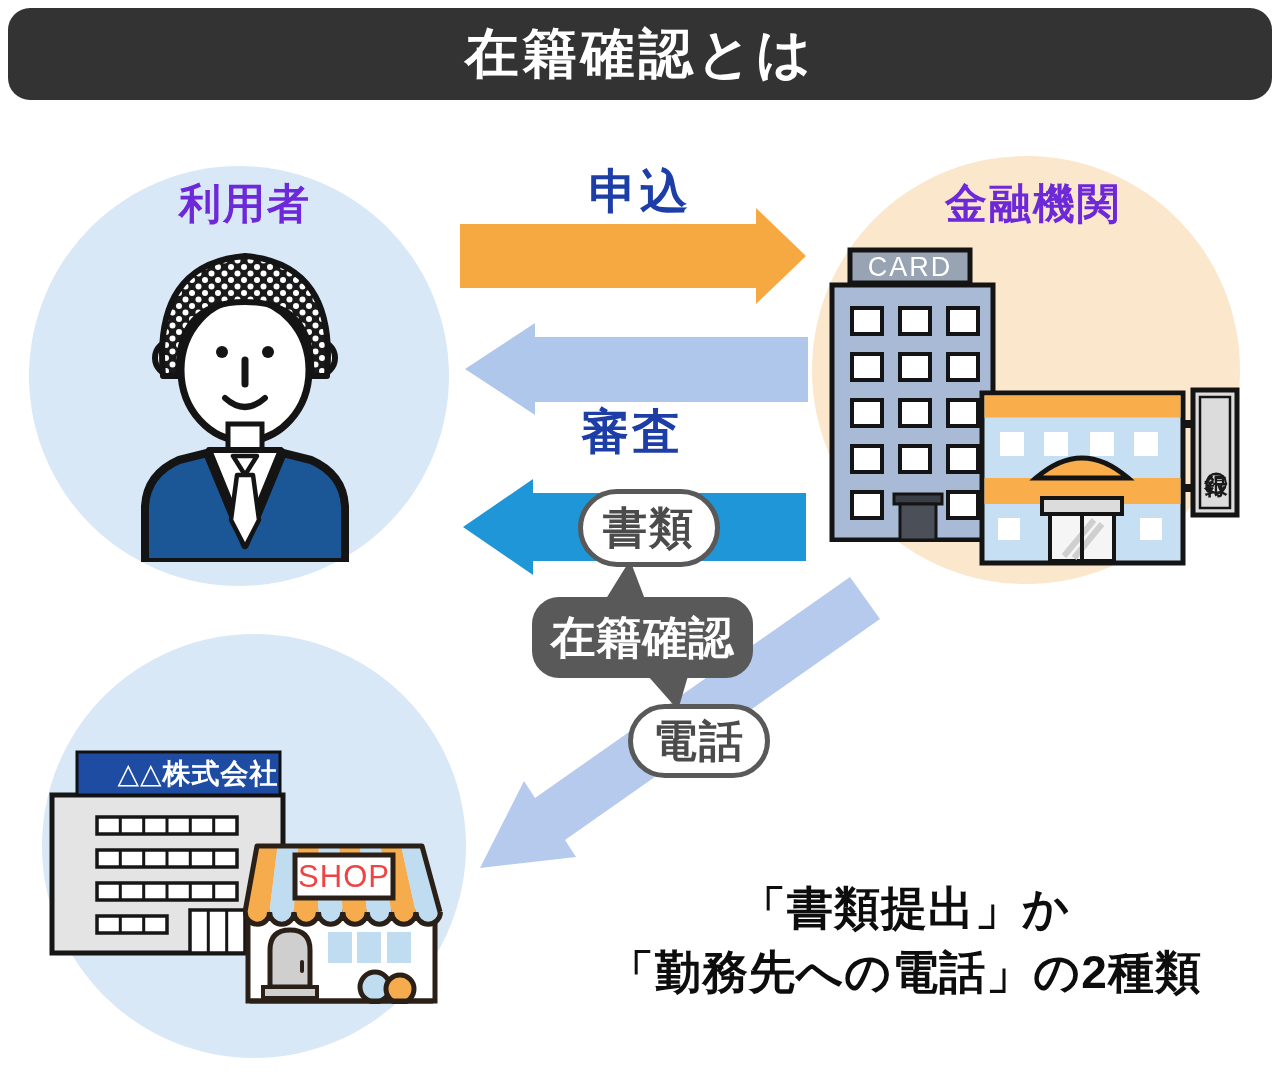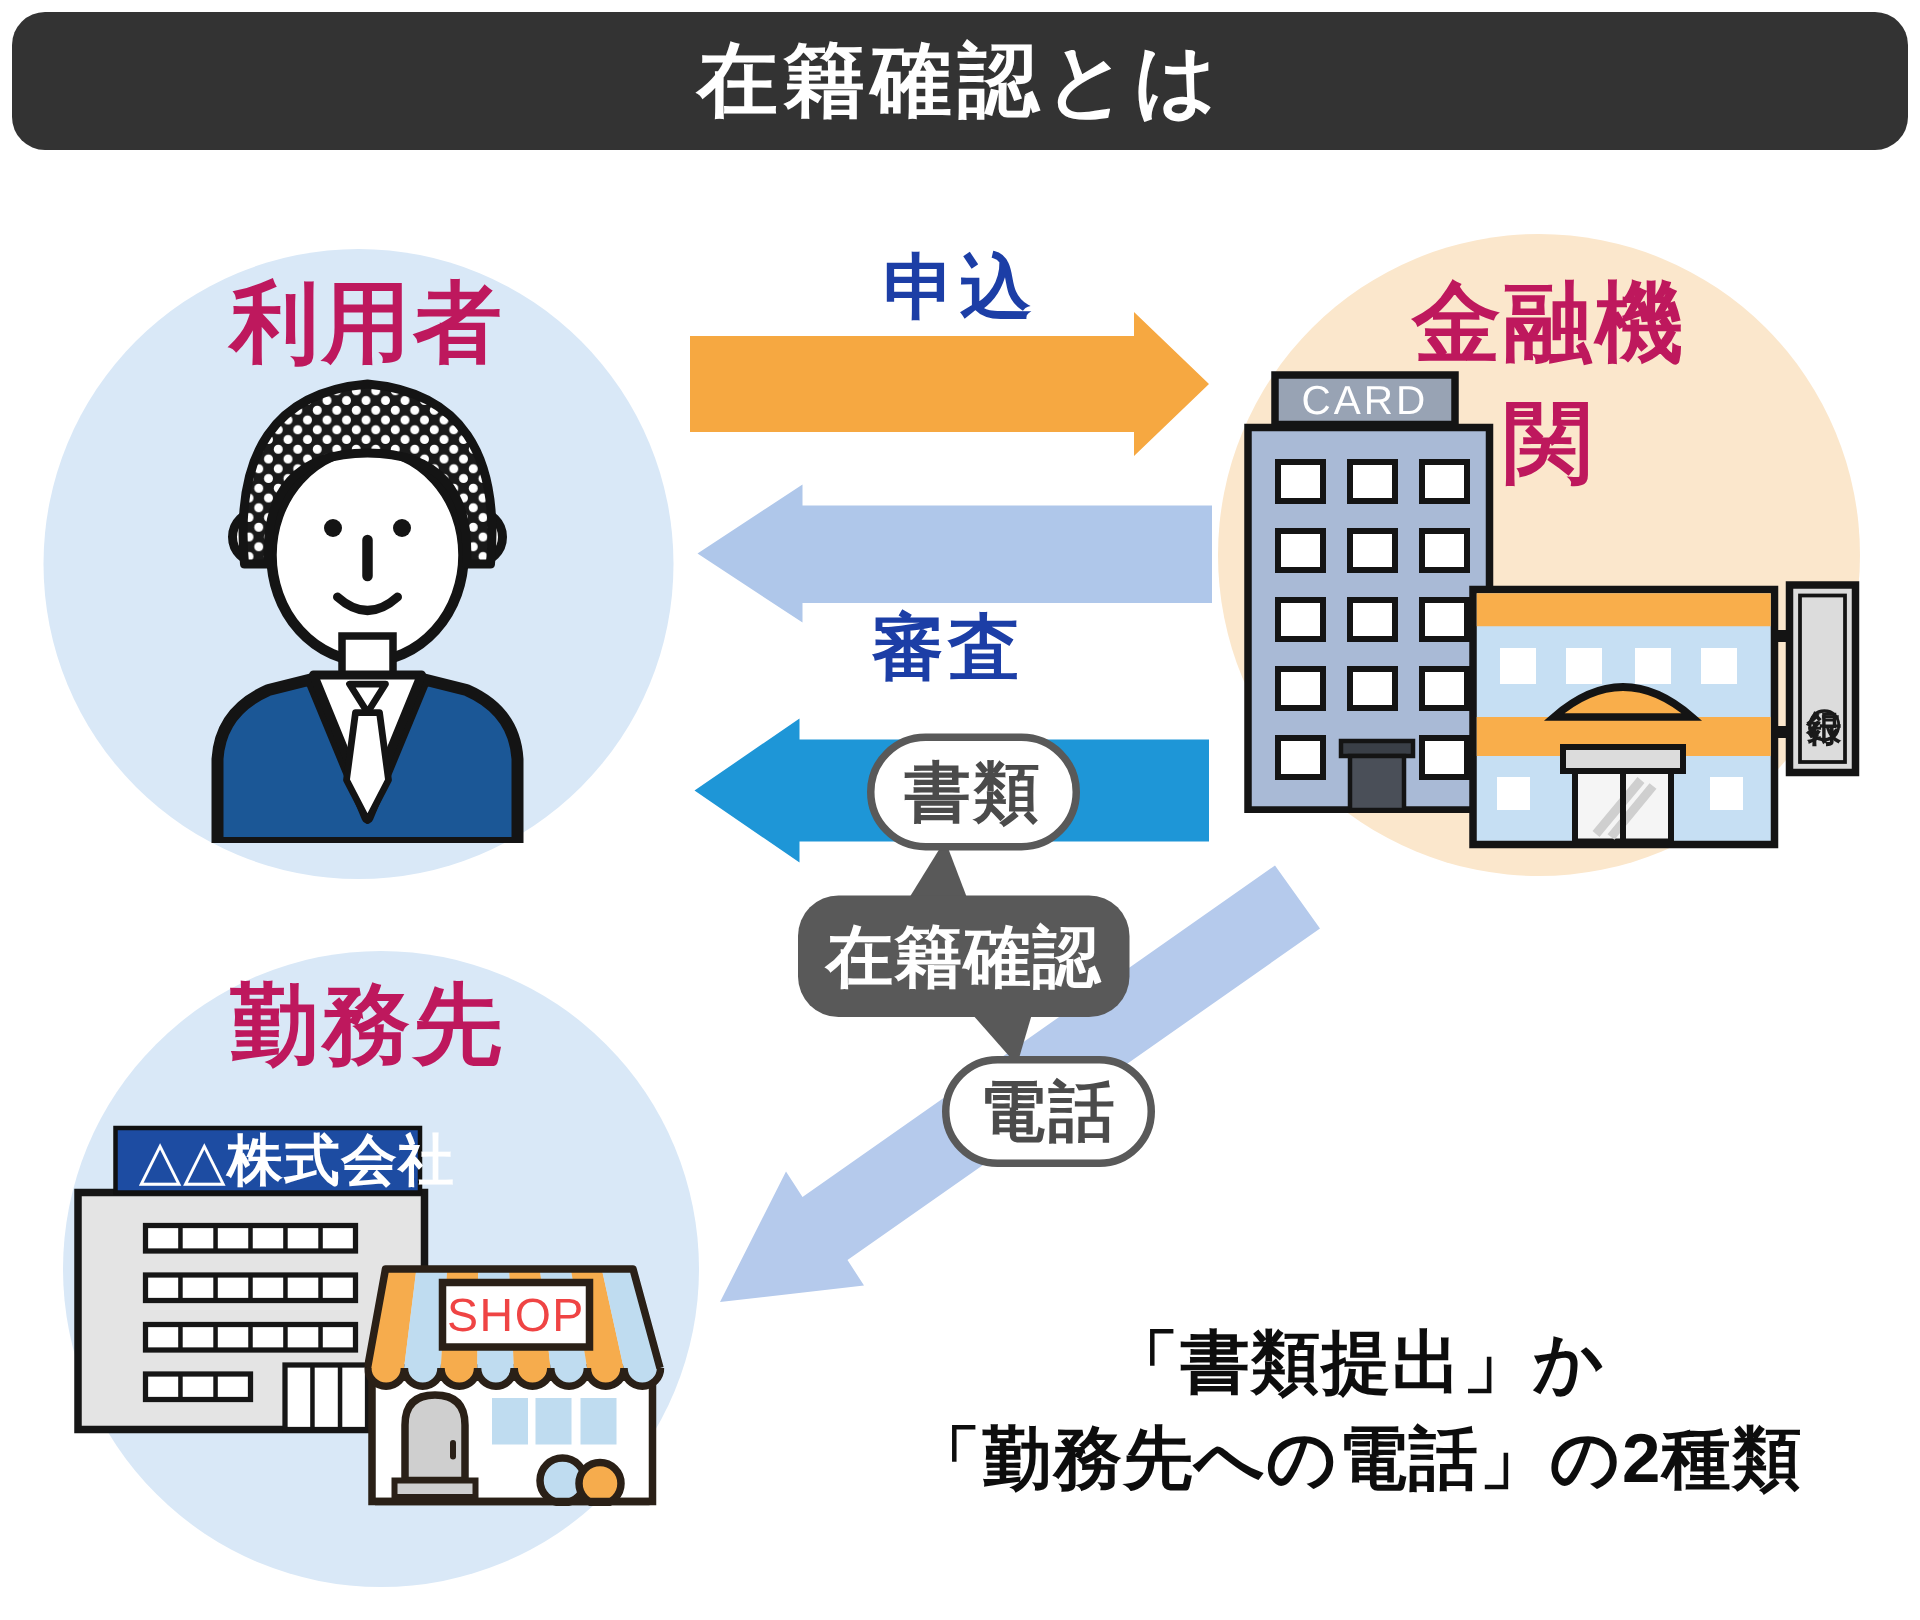--- a/index.html
+++ b/index.html
@@ -14,21 +14,21 @@
     display:flex;align-items:center;justify-content:center;z-index:1;
   }
   .banner-text{color:#ffffff;font-size:54px;font-weight:900;letter-spacing:4px;}
   
   .circle{border-radius:50%;z-index:0;}
   .circle-user{left:29px;top:166px;width:420px;height:420px;background:#D9E8F7;}
   .circle-fin{left:812px;top:156px;width:428px;height:428px;background:#FBE7CC;}
   .circle-work{left:42px;top:634px;width:424px;height:424px;background:#D9E8F7;}
   
   .actor-label{
-    font-size:59px;font-weight:900;color:#be185d;text-align:center;z-index:3;letter-spacing:2px;
+    font-size:42px;font-weight:900;color:#6d28d9;text-align:center;z-index:3;letter-spacing:2px;
   }
   .lbl-user{left:145px;top:176px;width:200px;}
   .lbl-fin{left:918px;top:176px;width:230px;}
   .lbl-work{left:145px;top:644px;width:200px;}
   
   .flow-label{font-size:48px;font-weight:900;color:#1C3EA6;text-align:center;z-index:3;letter-spacing:3px;}
   .lbl-apply{left:540px;top:160px;width:200px;}
   .lbl-screen{left:532px;top:400px;width:200px;}
   
   .illus{z-index:1;}
@@ -46,21 +46,21 @@
     display:flex;align-items:center;justify-content:center;
     font-size:45px;font-weight:600;color:#ffffff;letter-spacing:1px;margin-left:20px;
   }
   
   .sign-text{z-index:3;display:flex;align-items:center;justify-content:center;}
   .sign-card{left:850px;top:250px;width:120px;height:34px;color:#ffffff;font-size:27px;letter-spacing:2px;}
   .sign-bank{
     left:1199px;top:400px;width:36px;height:112px;color:#1a1a1a;font-size:23px;font-weight:600;
     writing-mode:vertical-rl;text-orientation:upright;letter-spacing:1px;
   }
-  .sign-company{left:77px;top:754px;width:242px;height:40px;color:#ffffff;font-size:37px;font-weight:600;letter-spacing:1px;}
+  .sign-company{left:77px;top:754px;width:242px;height:40px;color:#ffffff;font-size:28px;font-weight:600;letter-spacing:1px;}
   .sign-shop{left:295px;top:856px;width:98px;height:41px;color:#ef4444;font-size:31px;letter-spacing:1px;}
   
   .note{
     left:545px;top:876px;width:720px;z-index:3;text-align:center;
     font-size:46px;font-weight:900;color:#0d0d0d;line-height:64px;letter-spacing:1px;
   }
 </style>
 </head>
 <body>
 
@@ -204,21 +204,20 @@
     <path d="M460,224 L756,224 L756,208 L806,256 L756,304 L756,288 L460,288 Z" fill="#F6A841"></path>
     <path d="M465,369 L535,323 L535,337 L808,337 L808,402 L535,402 L535,415 Z" fill="#AFC7EA"></path>
     <path d="M463,527 L533,479 L533,493 L806,493 L806,561 L533,561 L533,575 Z" fill="#1E96D7"></path>
     <path d="M850,577 L535,798 L524,781 L480,868 L576,857 L565,840 L880,619 Z" fill="#B5CAEC"></path>
     <path d="M604,602 L646,602 L630,560 Z" fill="#595959"></path>
     <path d="M648,676 L688,676 L678,710 Z" fill="#595959"></path>
   </svg>
 
   <div class="abs actor-label lbl-user">利用者</div>
   <div class="abs actor-label lbl-fin">金融機関</div>
-  <div class="abs actor-label lbl-work">勤務先</div>
   <div class="abs flow-label lbl-apply">申込</div>
   <div class="abs pill pill-docs">
     <span>書類</span>
   </div>
 
   <div class="abs flow-label lbl-screen">審査</div>
   <div class="abs bubble">
     <span>在籍確認</span>
   </div>
   <div class="abs pill pill-phone">

